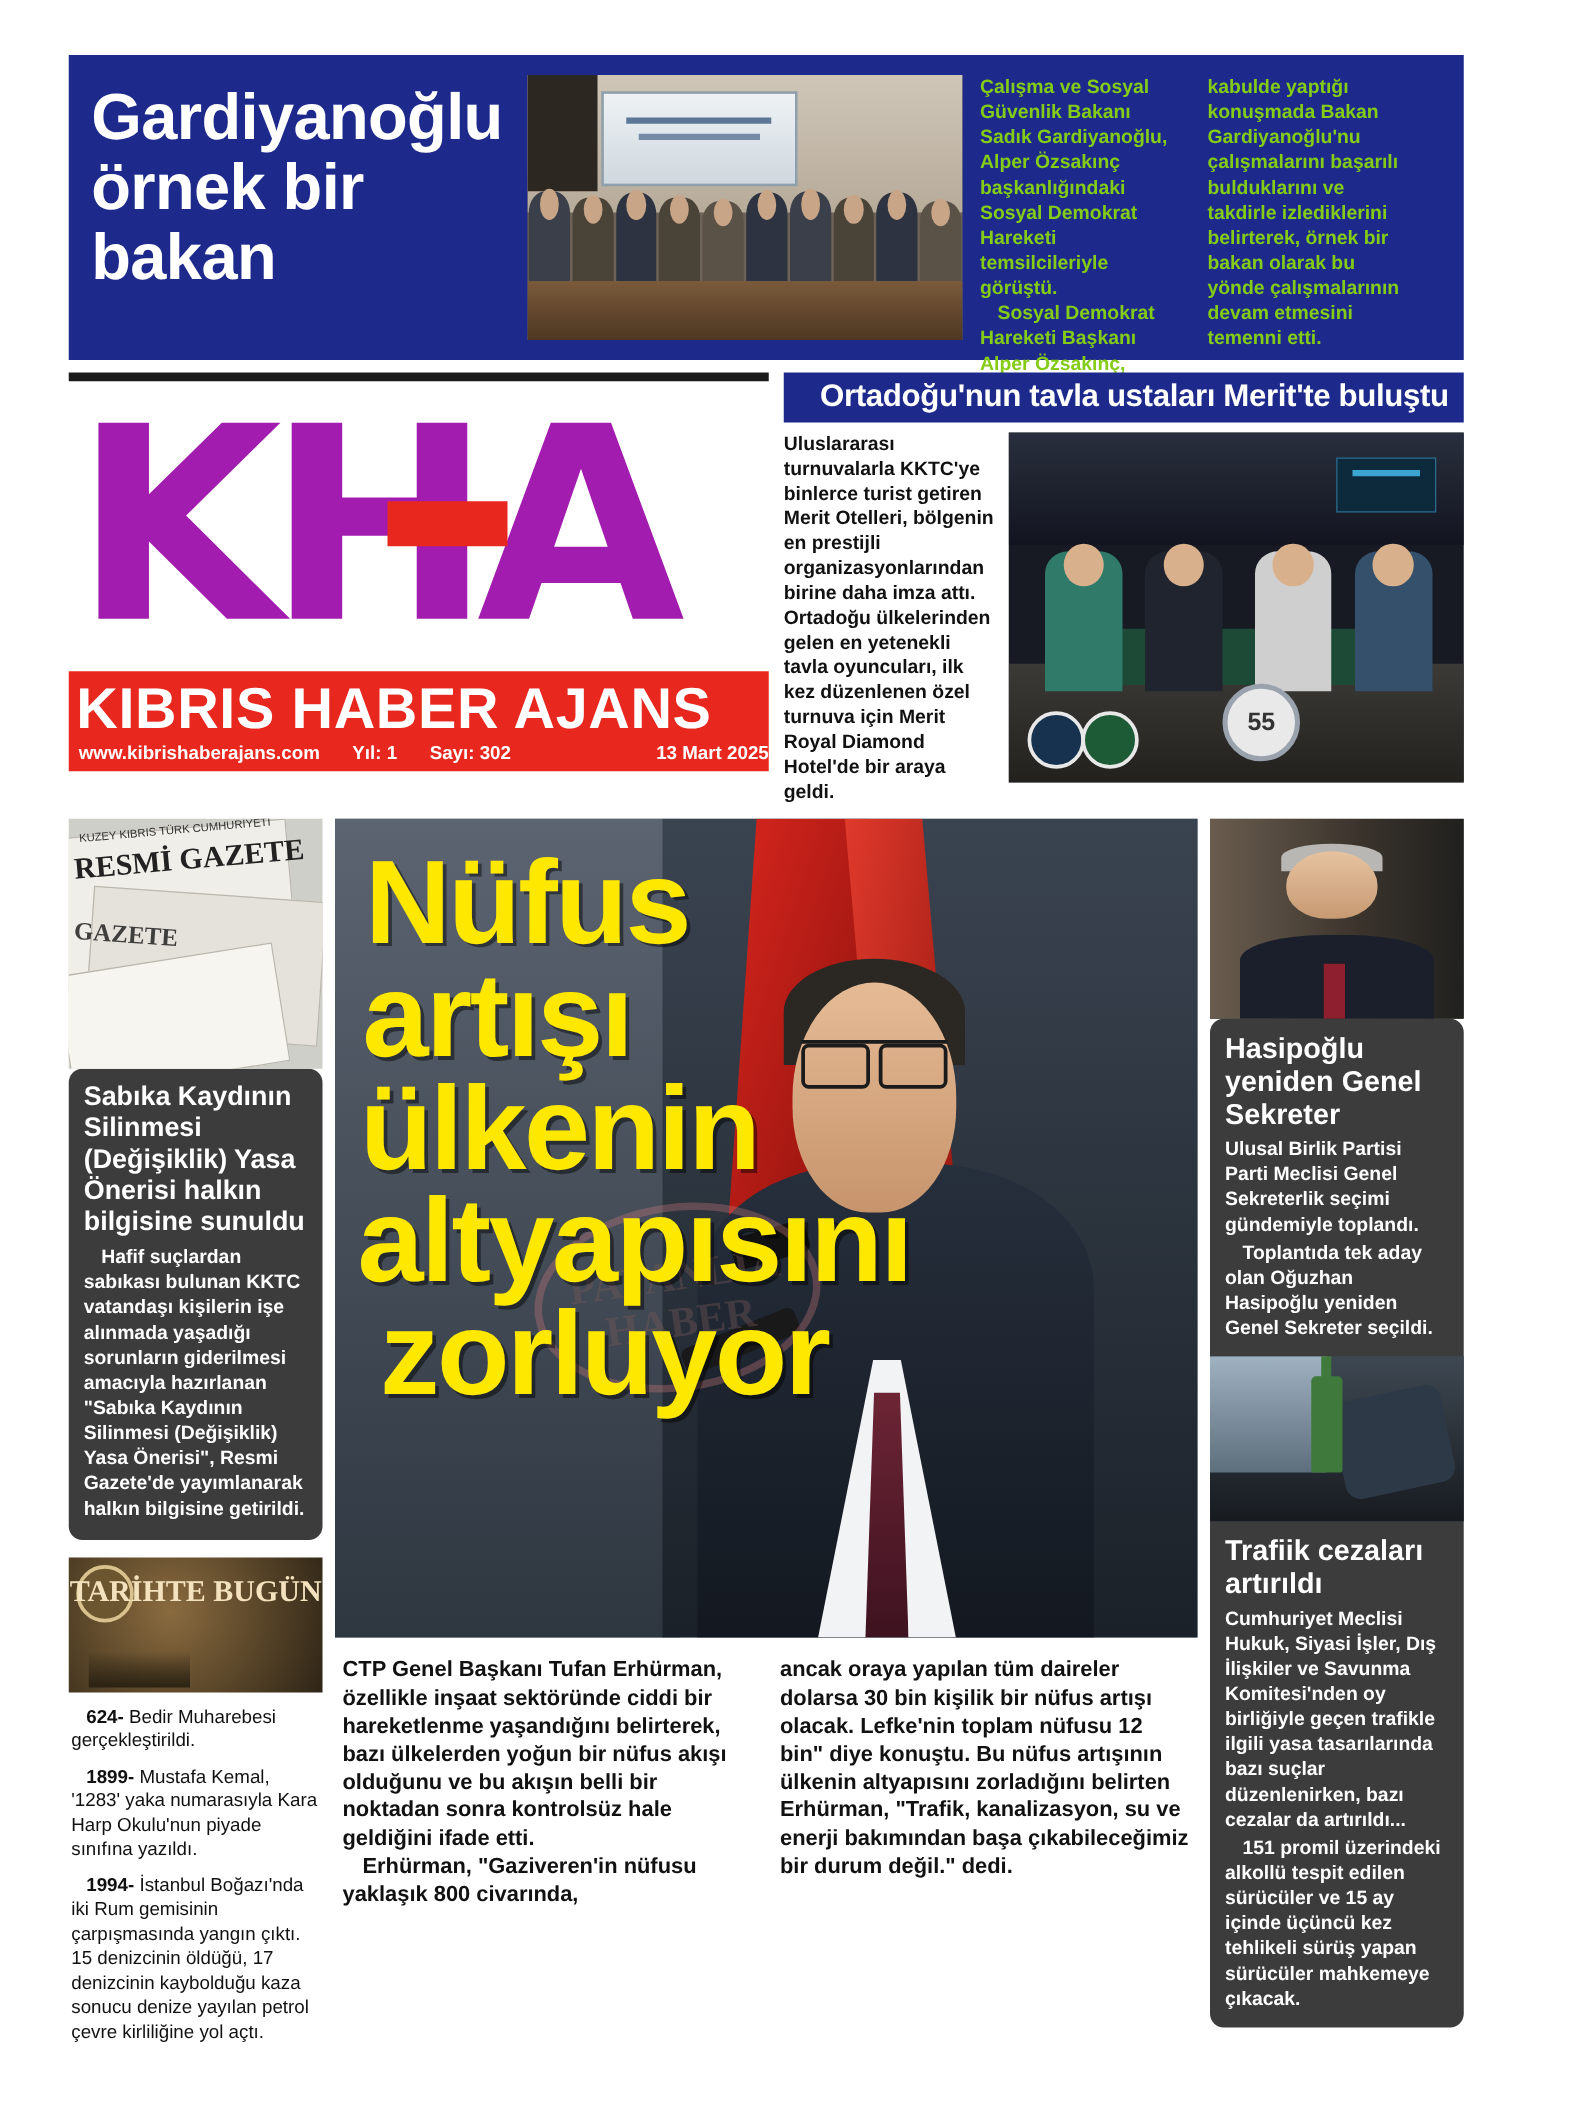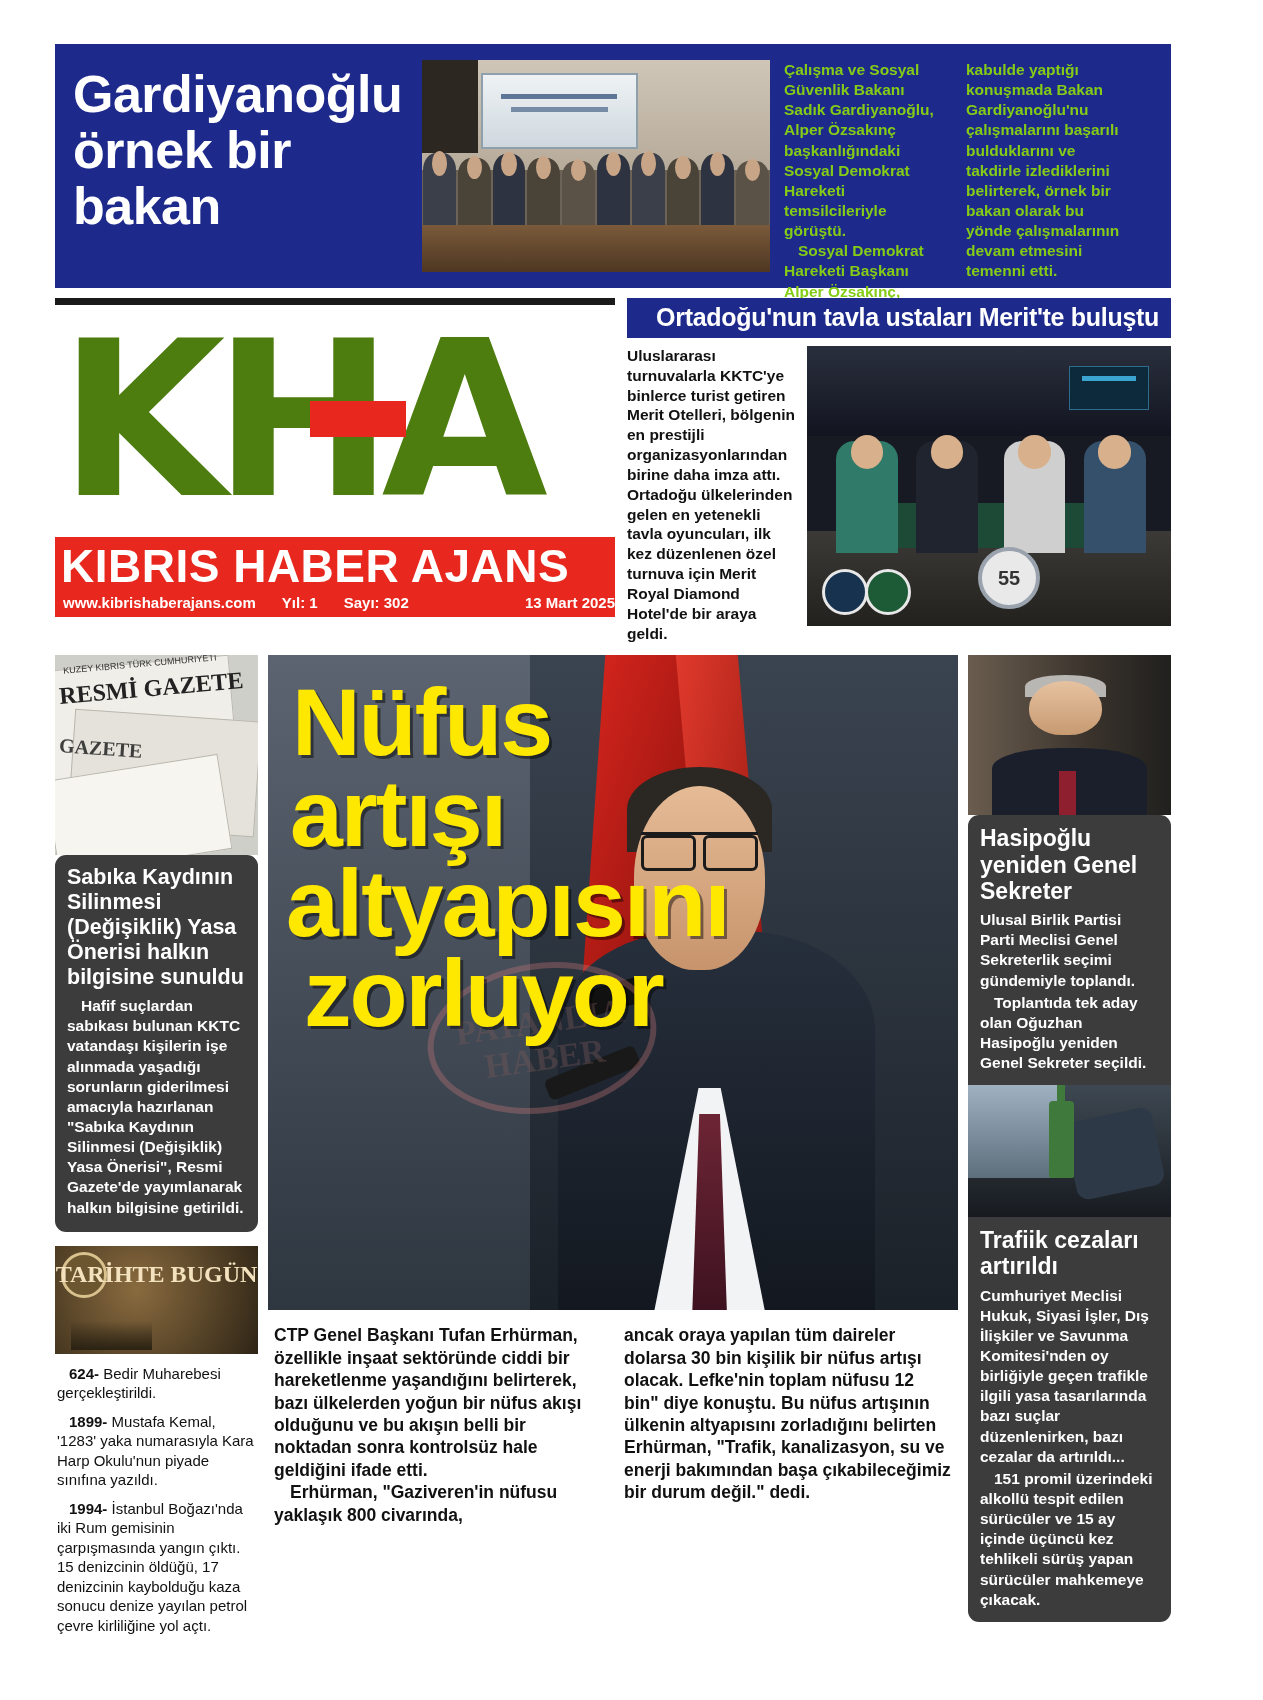--- a/index.html
+++ b/index.html
@@ -120,21 +120,21 @@
     position: relative;
     height: 232px;
     overflow: hidden;
   }
   .kha-text {
     font-family: "DejaVu Sans", sans-serif;
     font-weight: bold;
     font-size: 215px;
     line-height: 232px;
     letter-spacing: -12px;
-    color: #4d7c0f;
+    color: #a21caf;
     margin: 0;
     padding-left: 4px;
   }
   .kha-red {
     position: absolute;
     left: 255px;
     top: 96px;
     width: 96px;
     height: 36px;
     background: #e8281e;
@@ -590,20 +590,21 @@
         <div class="tie"></div>
         <div class="hair"></div>
         <div class="head"></div>
         <div class="glasses"></div>
         <div class="mic"></div>
         <div class="mic2"></div>
         <div class="watermark">PATANLIA HABER</div>
         <div class="hero-title">
           <span class="l1">Nüfus</span>
           <span class="l2">artışı</span>
+          <span class="l3">ülkenin</span>
           <span class="l4">altyapısını</span>
           <span class="l5">zorluyor</span>
         </div>
       </div>
       <div class="hero-cols">
         <div class="hero-col">
           <p>CTP Genel Başkanı Tufan Erhürman, özellikle inşaat sektöründe ciddi bir hareketlenme yaşandığını belirterek, bazı ülkelerden yoğun bir nüfus akışı olduğunu ve bu akışın belli bir noktadan sonra kontrolsüz hale geldiğini ifade etti.</p>
           <p>Erhürman, "Gaziveren'in nüfusu yaklaşık 800 civarında,</p>
         </div>
         <div class="hero-col">

